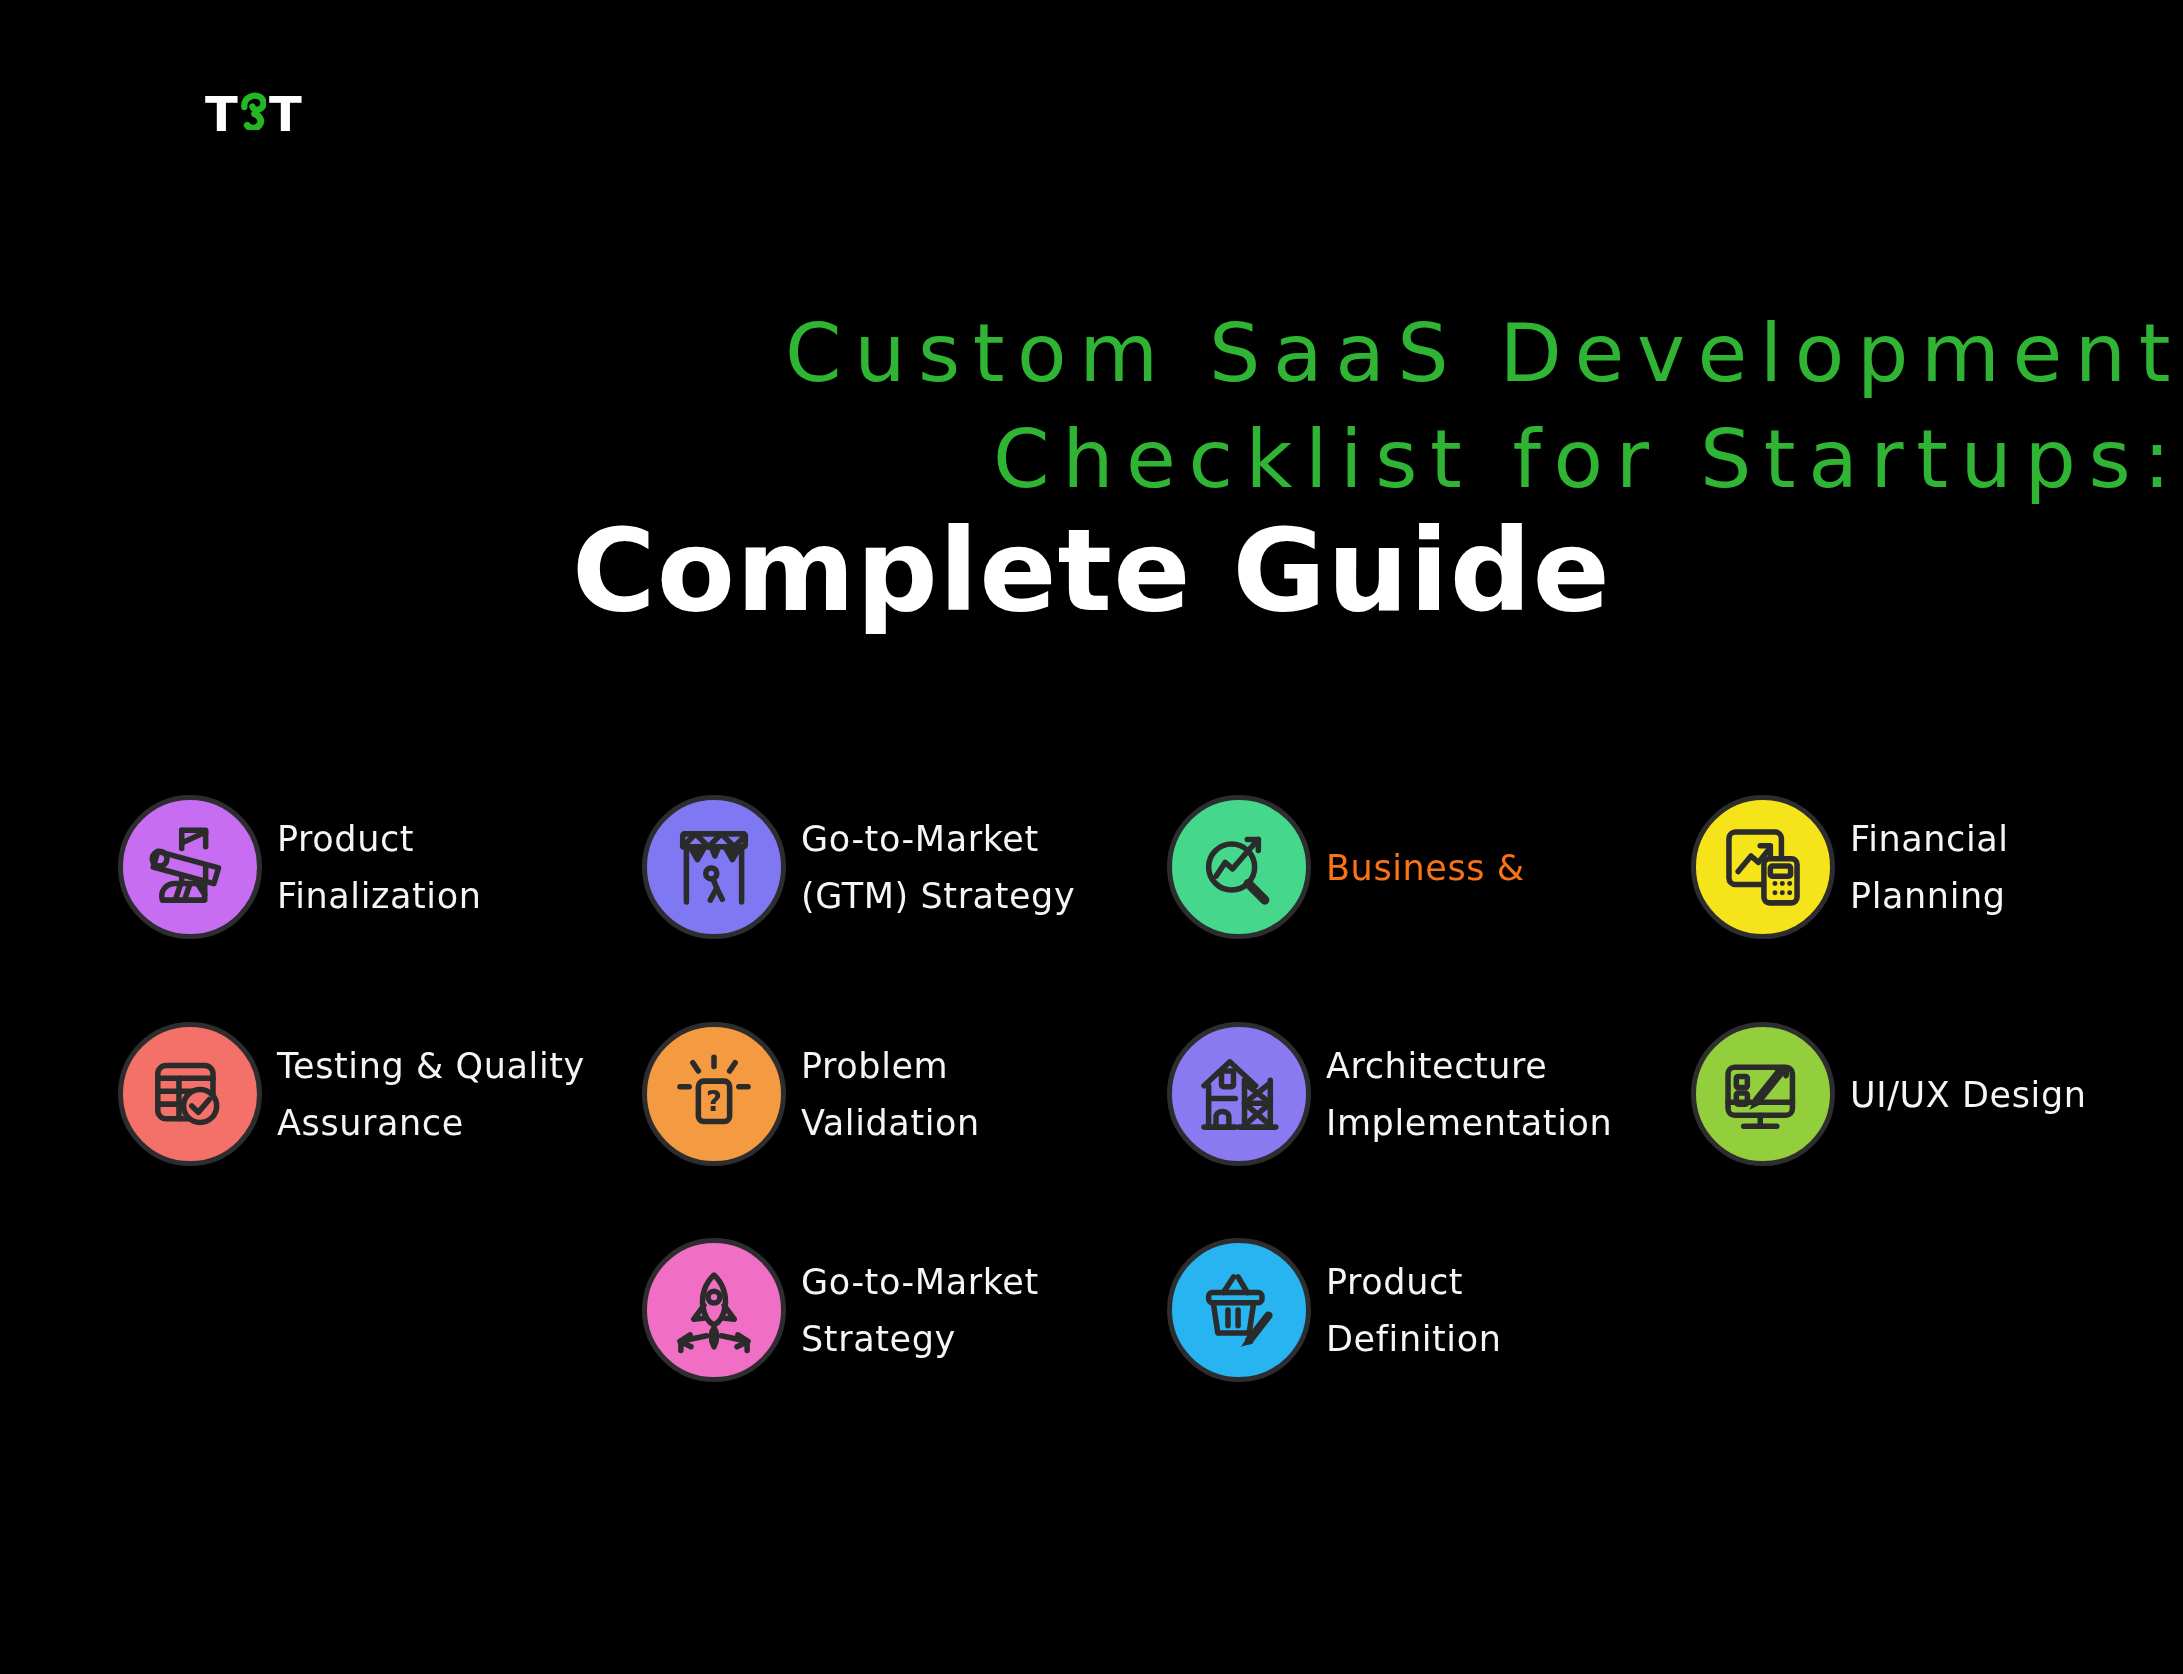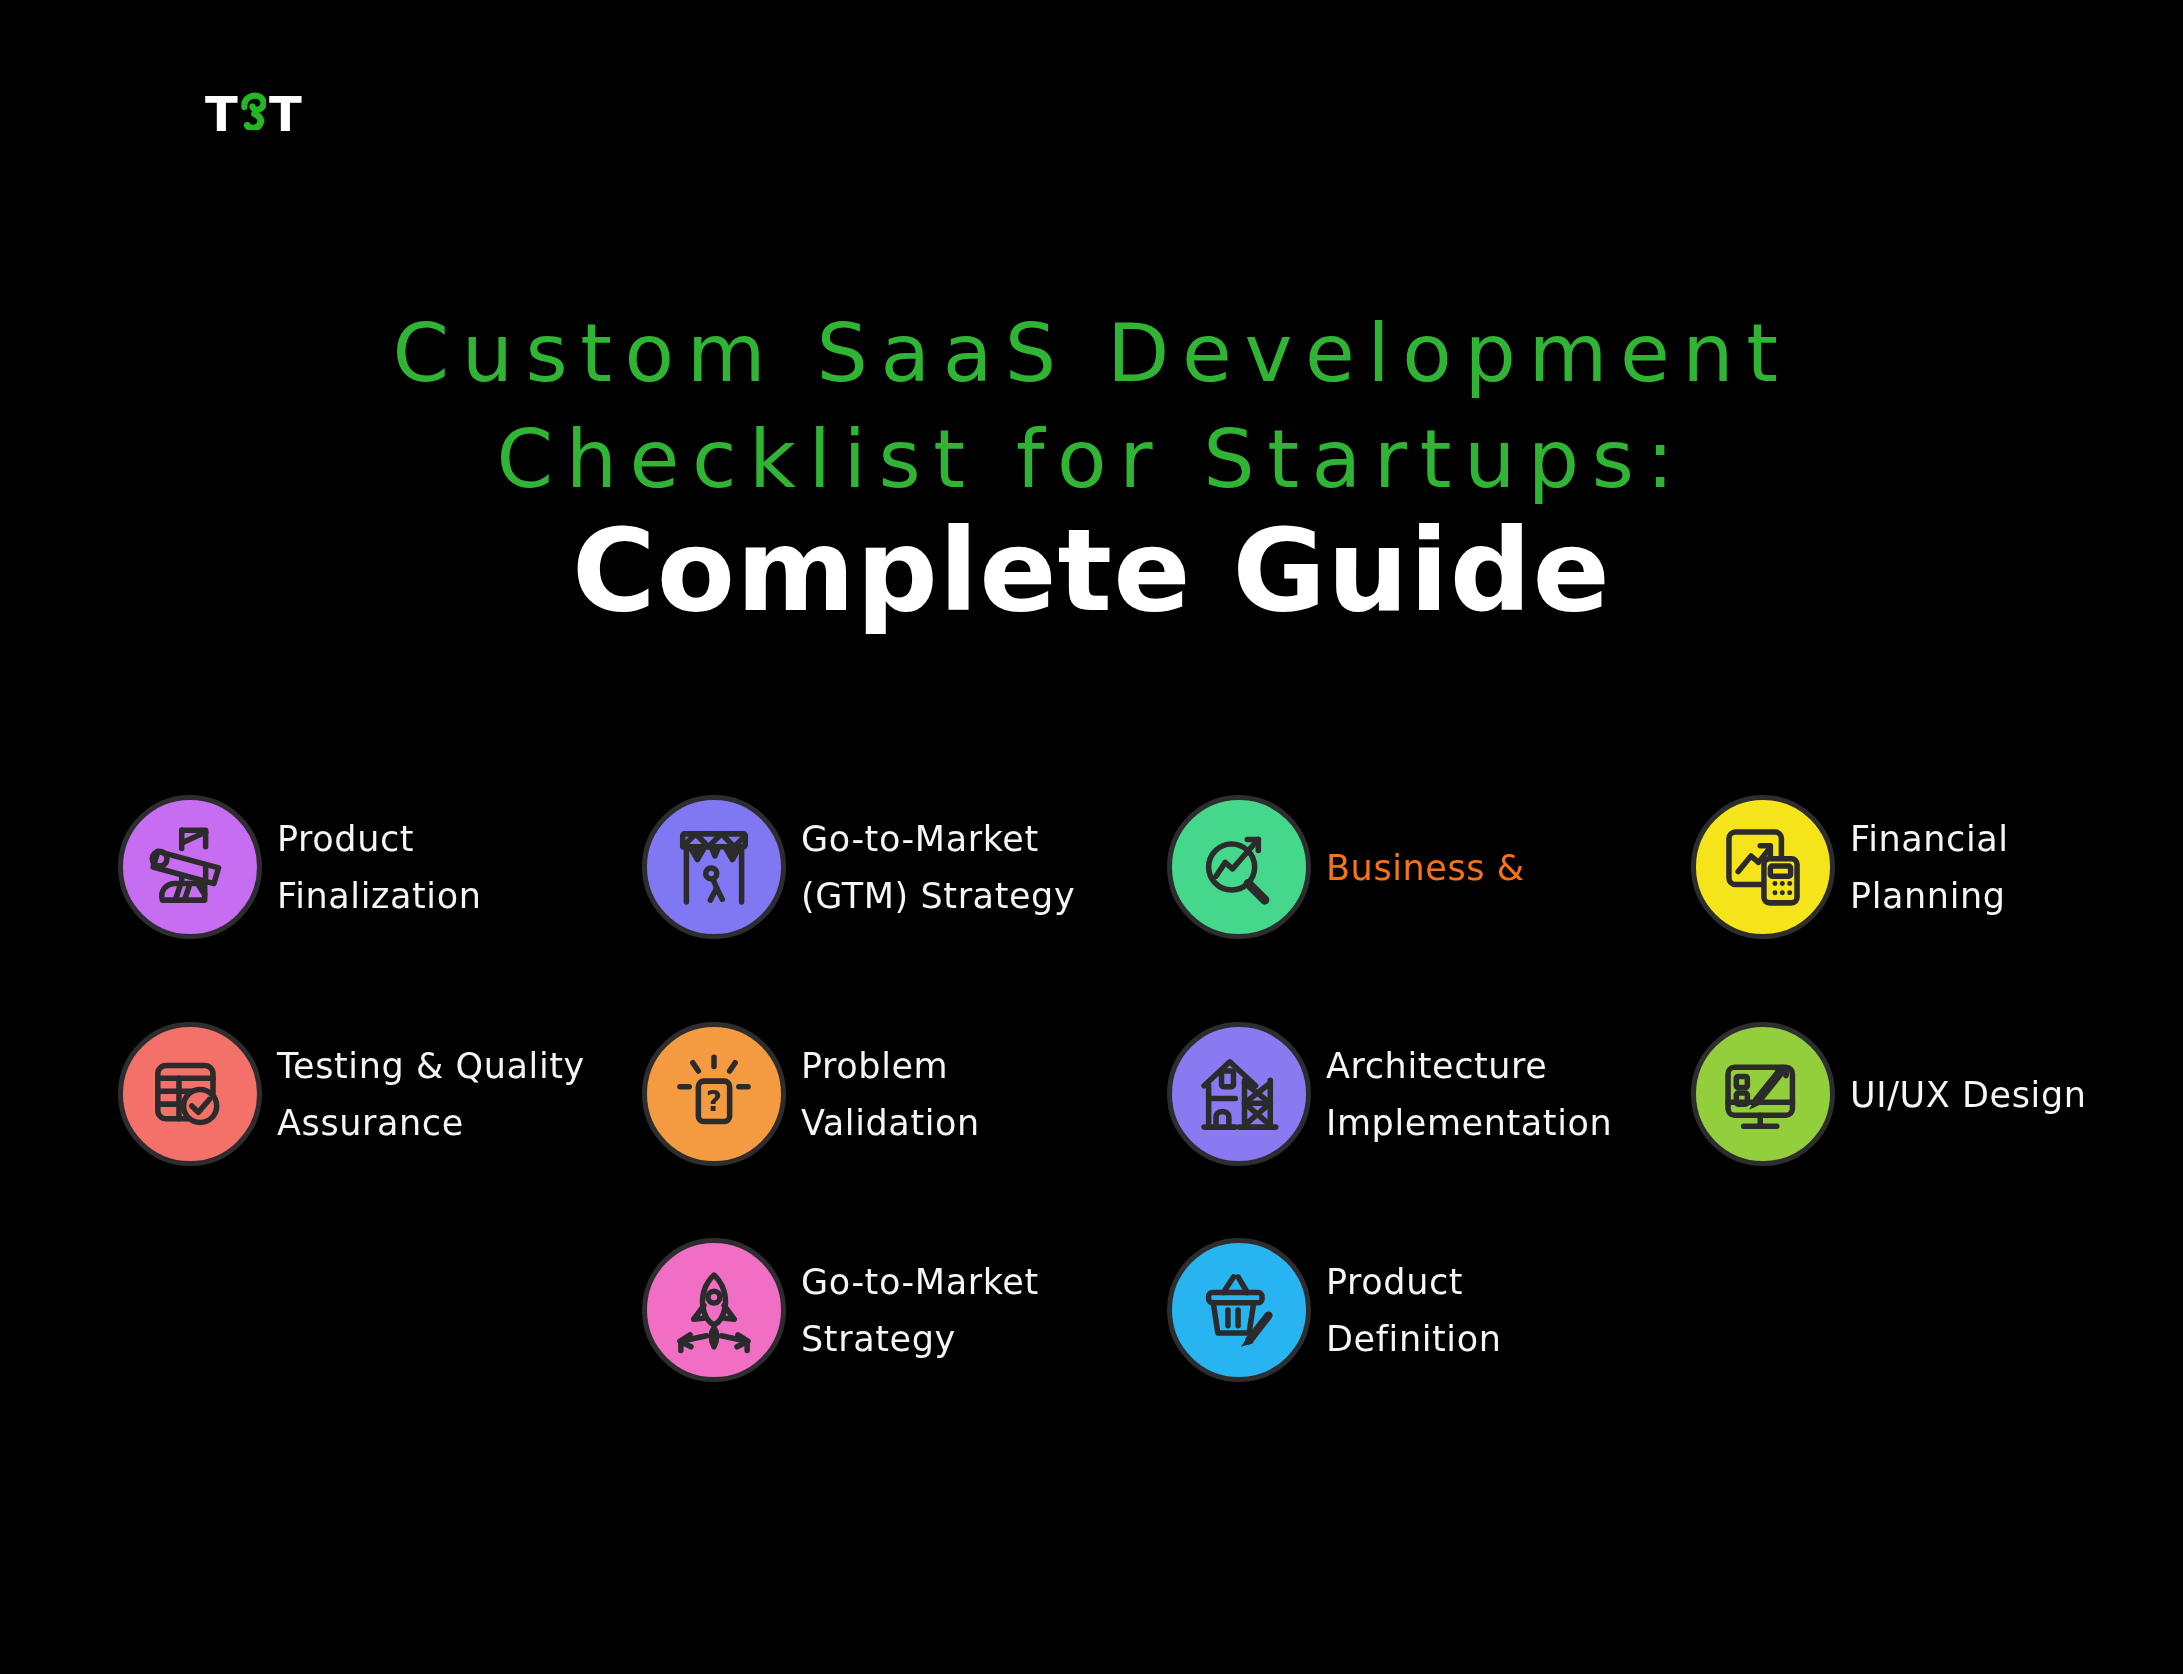--- a/index.html
+++ b/index.html
@@ -18,21 +18,21 @@
   }
   .logo .lt{
     font-size:48px;font-weight:700;line-height:48px;
     letter-spacing:0.6px;
   }
   .logo svg{display:block;margin:2.3px 2.8px 0 2.8px;}
   .logo .lword{margin-left:15px;}
   
   .title-green{
     position:absolute;left:0;right:0;top:300px;margin:0;
-    text-align:center;
+    text-align:right;
     font-size:81px;line-height:106px;font-weight:500;
     letter-spacing:0.155em;
   }
   .title-white{
     position:absolute;left:0;right:0;top:505px;margin:0;
     text-align:center;
     font-size:114px;line-height:131px;font-weight:700;
     letter-spacing:0.01em;
   }
   

